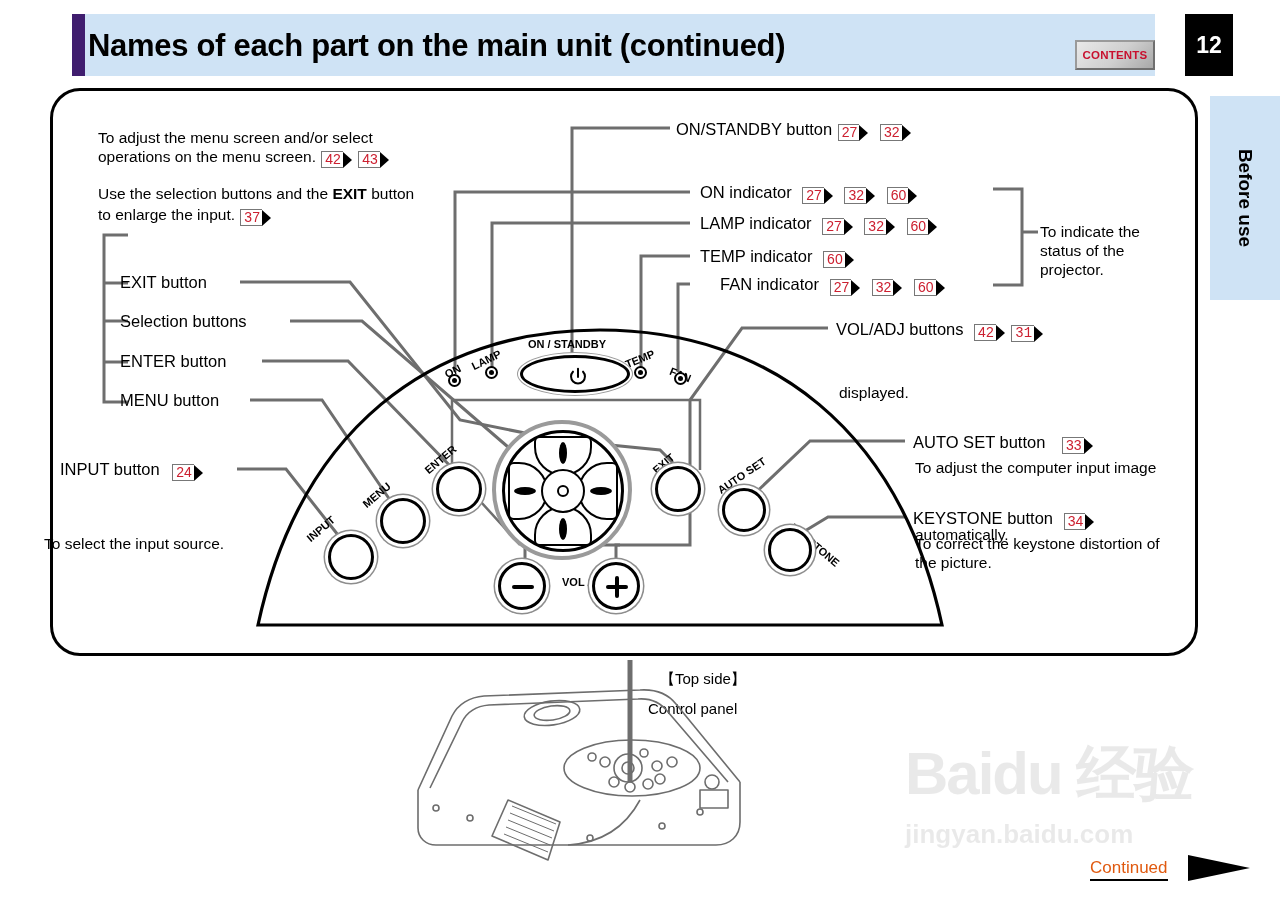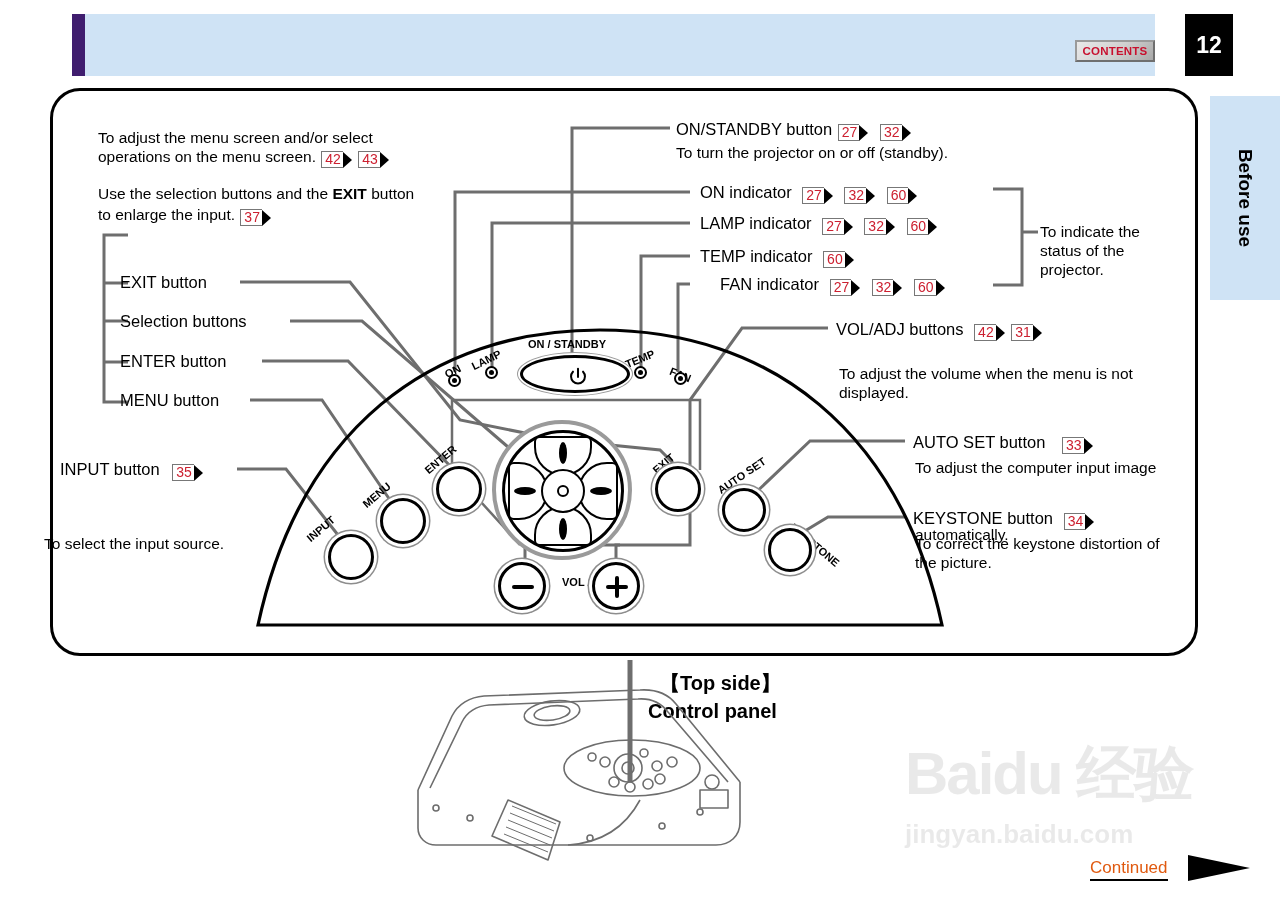--- a/index.html
+++ b/index.html
@@ -9,21 +9,21 @@
     color:#000;overflow:hidden;position:relative;
   }
   .page{position:absolute;inset:0;}
 
   
   .hdr-band{position:absolute;left:85px;top:14px;width:1070px;height:62px;background:#cfe3f5;}
   .hdr-bar{position:absolute;left:72px;top:14px;width:13px;height:62px;background:#3f1d6e;}
   .hdr-title{position:absolute;left:88px;top:22px;width:960px;height:48px;
     font-size:31px;font-weight:bold;letter-spacing:-0.3px;line-height:48px;
     white-space:nowrap;}
-  .contents-btn{position:absolute;left:1075px;top:40px;width:80px;height:22px;
+  .contents-btn{position:absolute;left:1075px;top:40px;width:80px;height:30px;
     background:linear-gradient(135deg,#e9e9e9 0%,#cfcfcf 55%,#a8a8a8 100%);
     border:2px solid #9a9a9a;border-right-color:#6f6f6f;border-bottom-color:#6f6f6f;
     display:flex;align-items:center;justify-content:center;box-sizing:border-box;}
   .contents-btn span{color:#c8102e;font-size:11.5px;font-weight:bold;letter-spacing:.2px;}
   .pagenum{position:absolute;left:1185px;top:14px;width:48px;height:62px;background:#000;
     color:#fff;font-size:23px;font-weight:bold;display:flex;align-items:center;justify-content:center;}
 
   
   .sidetab{position:absolute;left:1210px;top:96px;width:70px;height:204px;background:#cfe3f5;}
   .sidetab span{position:absolute;left:50%;top:50%;transform:translate(-50%,-50%) rotate(90deg);
@@ -73,29 +73,30 @@
 
   
   .wm{position:absolute;left:905px;top:745px;width:320px;height:110px;opacity:.12;
     font-size:60px;font-weight:bold;color:#555;letter-spacing:-2px;line-height:58px;}
   .wm small{font-size:26px;letter-spacing:0px;display:block;margin-top:2px;}
   .continued{position:absolute;left:1090px;top:858px;font-size:17px;color:#e05a10;
     border-bottom:2px solid #000;padding-bottom:1px;}
   .contarrow{position:absolute;left:1188px;top:855px;width:0;height:0;
     border-top:13px solid transparent;border-bottom:13px solid transparent;border-left:62px solid #000;}
 
-  .capt{position:absolute;font-size:20px;font-weight:bold;white-space:nowrap;}
+  .capt{position:absolute;font-size:15px;font-weight:normal;white-space:nowrap;}
 </style>
 </head>
 <body>
 
 <div class="page">
 
   <div class="hdr-bar"></div>
   <div class="hdr-band"></div>
+  <div class="hdr-title">Names of each part on the main unit (continued)</div>
 
   <div class="contents-btn">
     <span>CONTENTS</span>
   </div>
   <div class="pagenum">12</div>
 
   <div class="sidetab">
     <span>Before use</span>
   </div>
 
@@ -180,38 +181,37 @@
   <div class="lbl" style="left:120px;top:351px;">
     <b>ENTER</b><span> button</span>
   </div>
   <div class="lbl" style="left:120px;top:390px;">
     <b>MENU</b><span> button</span>
   </div>
 
   <div class="lbl" style="left:60px;top:459px;">
     <b>INPUT</b><span> button</span>
     <span class="ref" style="margin-left:8px;">
-        <i>35</i>
+        <i>24</i>
         <u></u>
       </span>
   </div>
   <div class="txt" style="left:44px;top:490px;margin-top:44px;">To select the input source.</div>
 
   <div class="lbl" style="left:676px;top:119px;">
     <b>ON/STANDBY</b><span> button</span>
     <span class="ref">
         <i>27</i>
         <u></u>
       </span>
     <span class="ref" style="margin-left:6px;">
         <i>32</i>
         <u></u>
       </span>
   </div>
-  <div class="txt" style="left:676px;top:143px;">To turn the projector on or off (standby).</div>
 
   <div class="lbl" style="left:700px;top:182px;">
     <b>ON</b><span> indicator</span>
     <span class="ref" style="margin-left:6px;">
         <i>27</i>
         <u></u>
       </span>
     <span class="ref" style="margin-left:6px;">
         <i>32</i>
         <u></u>
@@ -262,26 +262,25 @@
   <div class="txt" style="left:1040px;top:222px;">To indicate the</div>
   <div class="txt" style="left:1040px;top:241px;">status of the</div>
   <div class="txt" style="left:1040px;top:260px;">projector.</div>
 
   <div class="lbl" style="left:836px;top:319px;">
     <b>VOL/ADJ</b><span> buttons</span>
     <span class="ref" style="margin-left:6px;">
         <i>42</i>
         <u></u>
       </span>
-    <span class="ref" style="">
+    <span class="ref" style="font-family:Liberation Mono, monospace;">
         <i>31</i>
         <u></u>
       </span>
   </div>
-  <div class="txt" style="left:839px;top:364px;">To adjust the volume when the menu is not</div>
   <div class="txt" style="left:839px;top:383px;">displayed.</div>
 
   <div class="lbl" style="left:913px;top:432px;">
     <b>AUTO SET</b><span> button</span>
     <span class="ref" style="margin-left:12px;">
         <i>33</i>
         <u></u>
       </span>
   </div>
   <div class="txt" style="left:915px;top:458px;">To adjust the computer input image</div>

